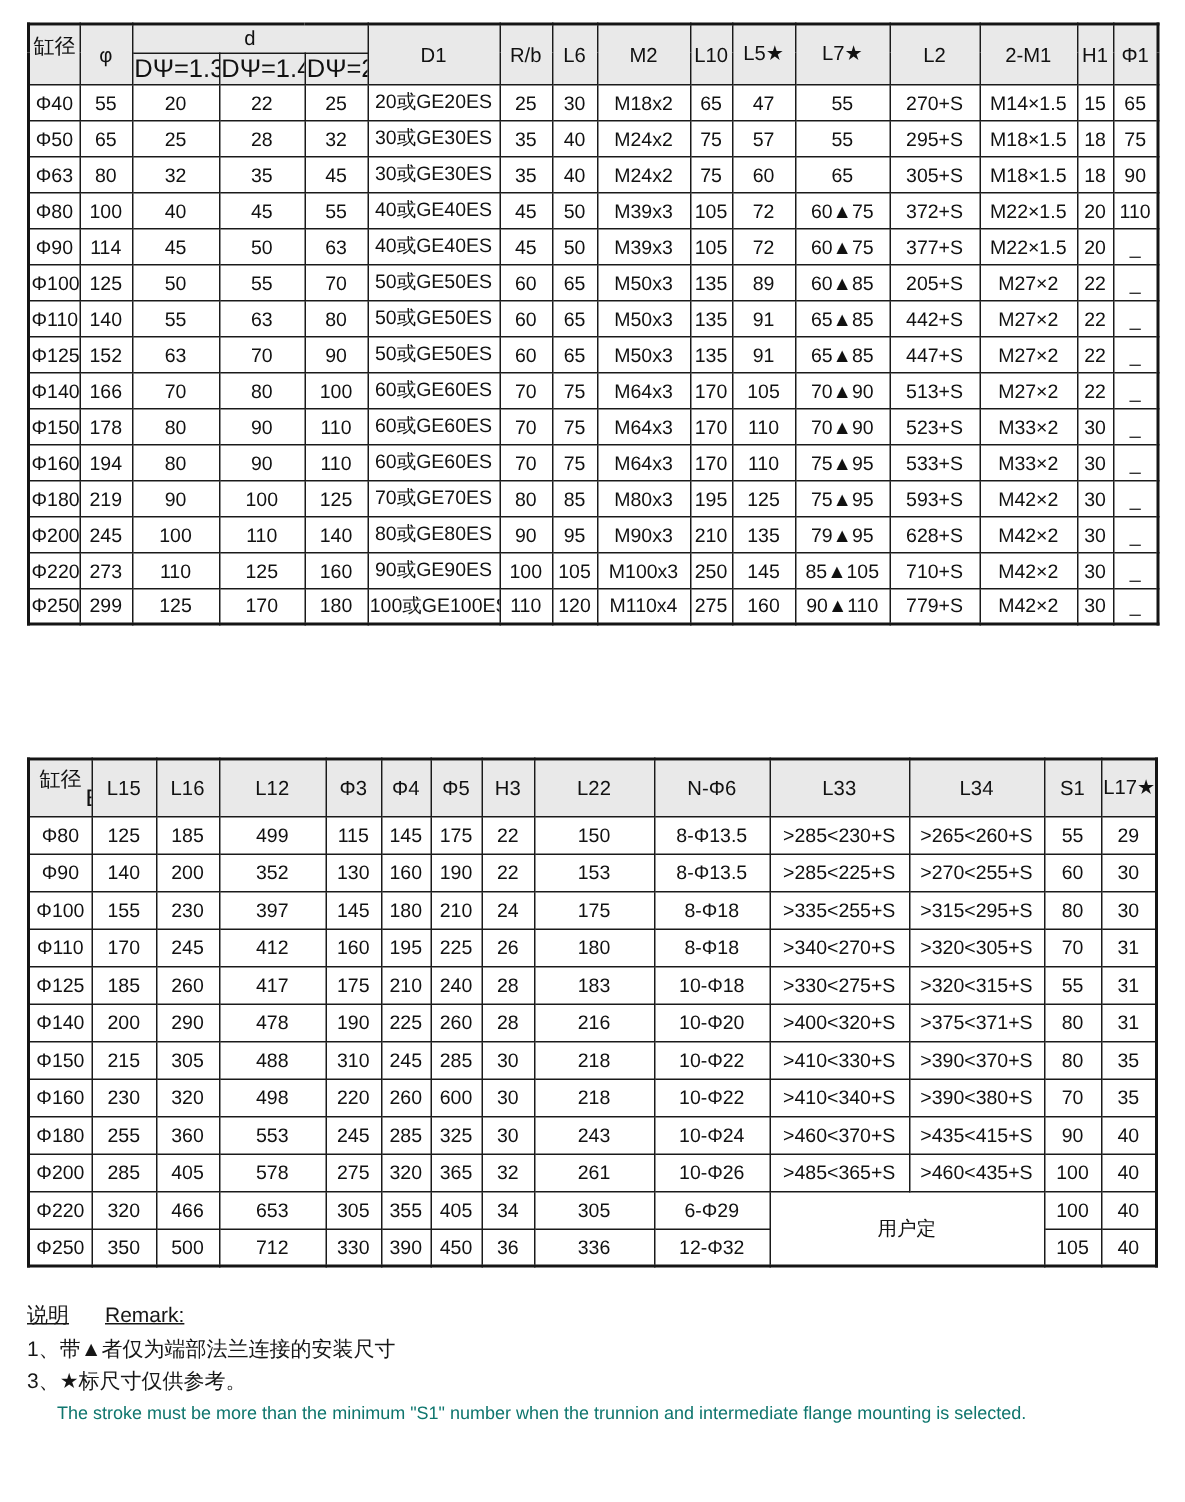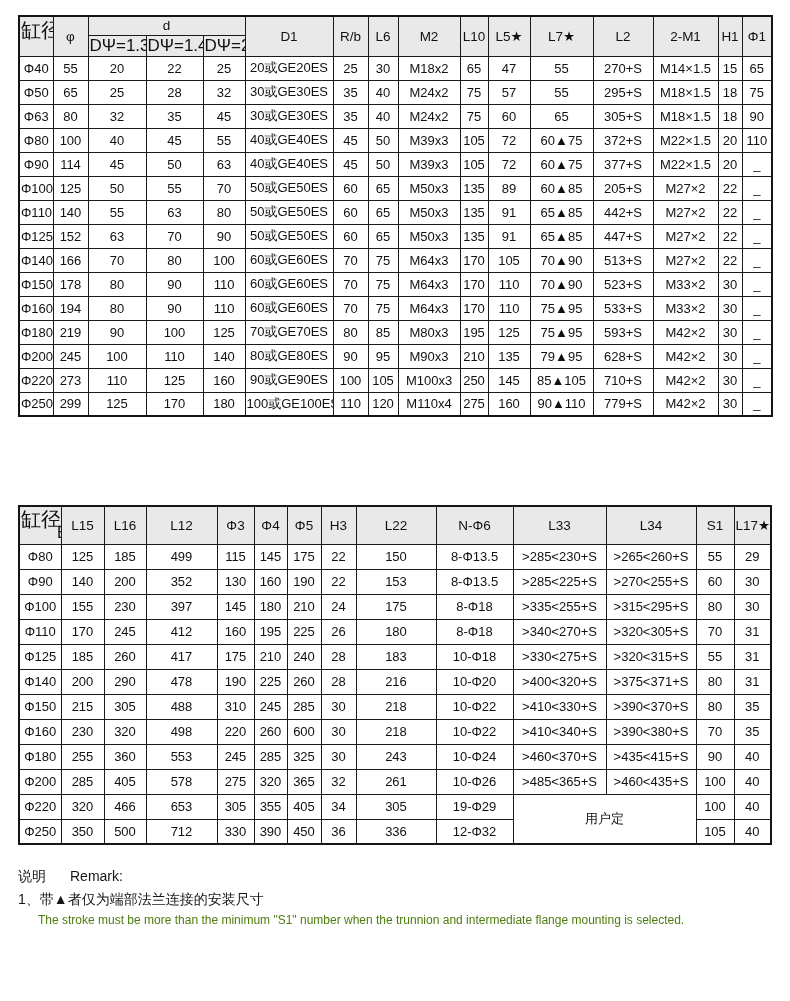--- a/index.html
+++ b/index.html
@@ -25,30 +25,30 @@
   th {
     background:#e9e9e9;
     font-weight:normal;
     font-size:13.5px;
   }
   td { font-size:13px; height:24px; background:#ffffff; }
   #table2 td { height:25px; }
   #table1 thead tr.group-row th { height:19px; }
   #table1 thead tr.sub-row th { height:20px; font-size:17px; }
   #table2 thead th { height:38px; }
-  .bore-zh { display:block; font-size:20px; line-height:16px;font-family:Liberation Serif, serif; }
+  .bore-zh { display:block; font-size:14px; line-height:16px; }
   .bore-en { display:block; font-size:16px; line-height:12px;margin-left:36px; }
   .remark {
     position:absolute; left:18px; top:866px; width:754px;
     font-size:14px; line-height:21.5px; color:#161616;
   }
-  .remark-head { margin-bottom:1px; }
+  .remark-head { margin-bottom:1px;text-decoration:underline; }
   .remark-head .zh { margin-right:24px; }
   .remark-en {
-    margin-left:20px; font-size:12px; line-height:20px; color:#4d7c0f;
+    margin-left:20px; font-size:12px; line-height:20px; color:#0f766e;
   }
 </style>
 </head>
 <body>
 
 <table id="table1">
   <colgroup>
     <col style="width:34px">
       <col style="width:35px">
       <col style="width:58px">
@@ -568,21 +568,21 @@
       <tr>
         <td>Φ220</td>
         <td>320</td>
         <td>466</td>
         <td>653</td>
         <td>305</td>
         <td>355</td>
         <td>405</td>
         <td>34</td>
         <td>305</td>
-        <td>19-Φ29</td>
+        <td>6-Φ29</td>
         <td colspan="2" rowspan="2">用户定</td>
         <td>100</td>
         <td>40</td>
       </tr>
       <tr>
         <td>Φ250</td>
         <td>350</td>
         <td>500</td>
         <td>712</td>
         <td>330</td>
@@ -595,14 +595,15 @@
         <td>40</td>
       </tr>
     </tbody>
 </table>
 
 <div class="remark">
   <div class="remark-head">
     <span class="zh">说明</span><span>Remark:</span>
   </div>
   <div>1、带▲者仅为端部法兰连接的安装尺寸</div>
+  <div>3、★标尺寸仅供参考。</div>
   <div class="remark-en">The stroke must be more than the minimum "S1" number when the  trunnion and intermediate flange mounting is selected.</div>
 </div>
 
 </body></html>

